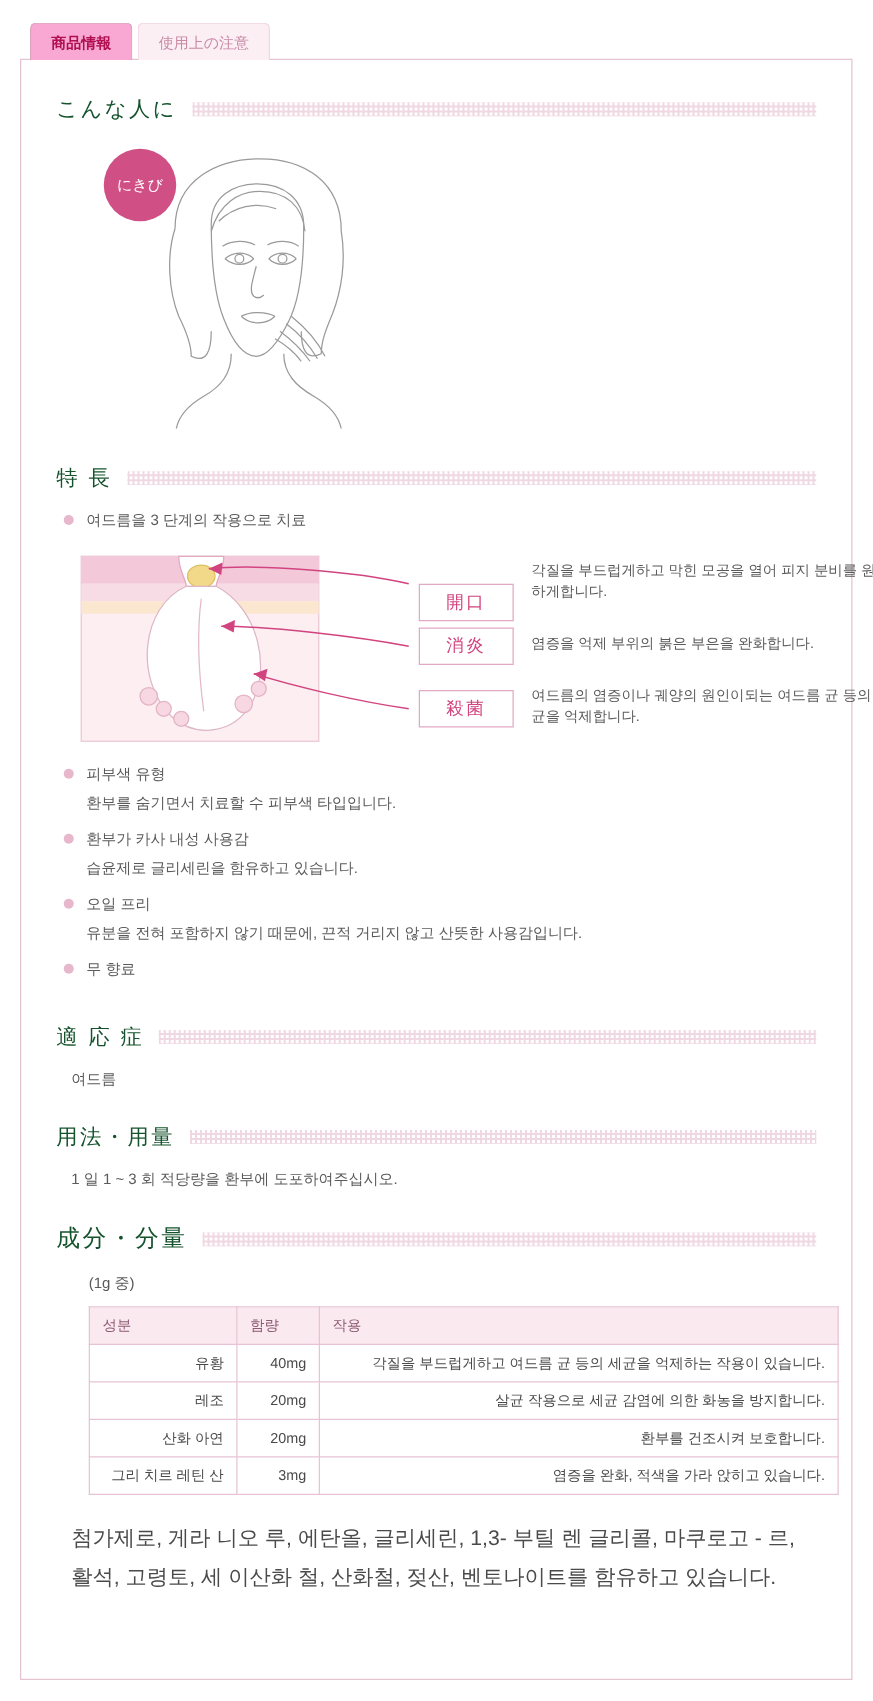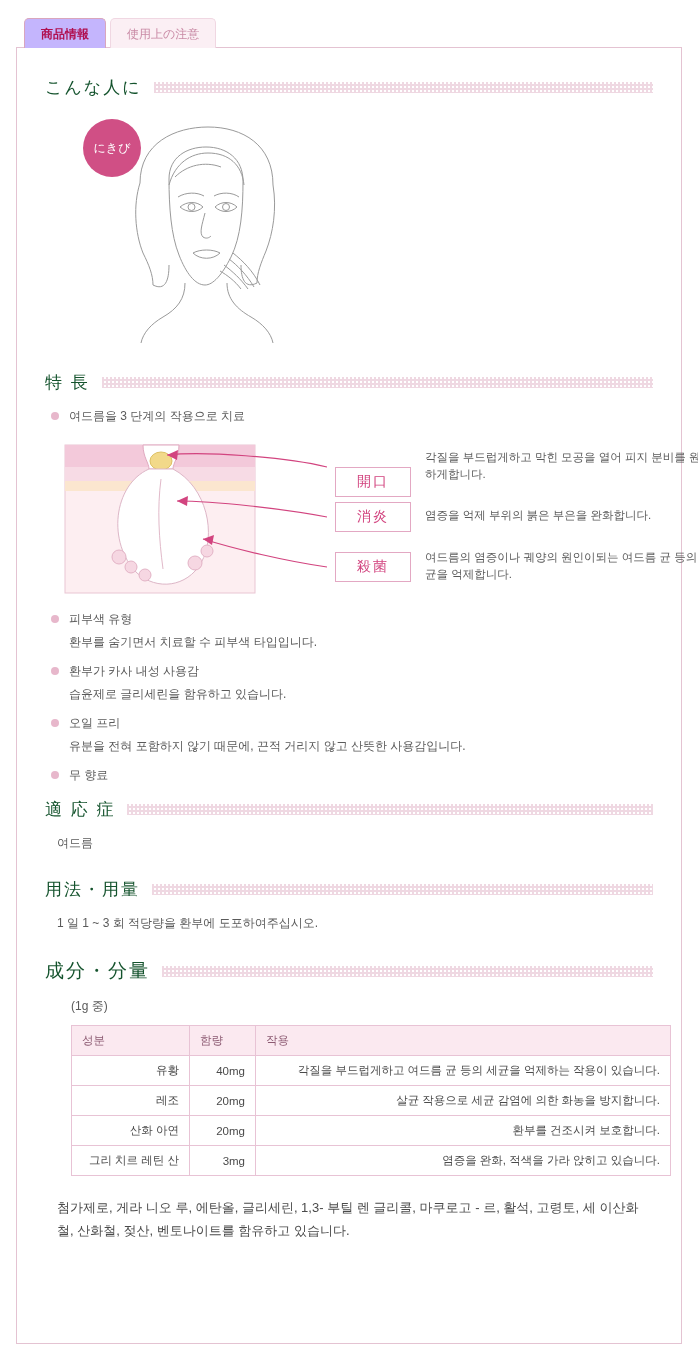--- a/index.html
+++ b/index.html
@@ -31,21 +31,21 @@
     font-size: 12px;
     border: 1px solid #e7bfd0;
     border-bottom: none;
     border-radius: 5px 5px 0 0;
     margin-right: 4px;
     position: relative;
     z-index: 2;
     white-space: nowrap;
   }
   .tab.active {
-    background: #c4b5fd;
+    background: #f9a8d4;
     color: #b01050;
     font-weight: bold;
     border-color: #d9a6bd;
   }
   .tab.inactive {
     background: #fbeff4;
     color: #c98aa5;
     border-color: #f0d7e2;
   }
 
@@ -159,21 +159,21 @@
   table.ing td {
     border: 1px solid #e8c3d5;
     padding: 7px 10px;
     color: #4a4a4a;
     text-align: right;
   }
   .col-a { width: 118px; }
   .col-b { width: 66px; }
 
   .footnote {
-    font-size: 13px;
+    font-size: 17px;
     line-height: 1.8;
     margin: 20px 12px 0 12px;
     color: #4a4a4a;
   }
 </style>
 </head>
 <body>
 
 <div class="tabs">
   <div class="tab active">
@@ -311,21 +311,21 @@
         <div class="bullet-sub">습윤제로 글리세린을 함유하고 있습니다.</div>
       </div>
     </div>
     <div class="bullet-row">
       <div class="dot"></div>
       <div>
         <div class="bullet-title">오일 프리</div>
         <div class="bullet-sub">유분을 전혀 포함하지 않기 때문에, 끈적 거리지 않고 산뜻한 사용감입니다.</div>
       </div>
     </div>
-    <div class="bullet-row" style="margin-bottom:14px;">
+    <div class="bullet-row" style="margin-bottom:34px;">
       <div class="dot"></div>
       <div>
         <div class="bullet-title">무 향료</div>
       </div>
     </div>
   </div>
 
   <div class="sec">
     <div class="section-head">
       <div class="title">適 応 症</div>

